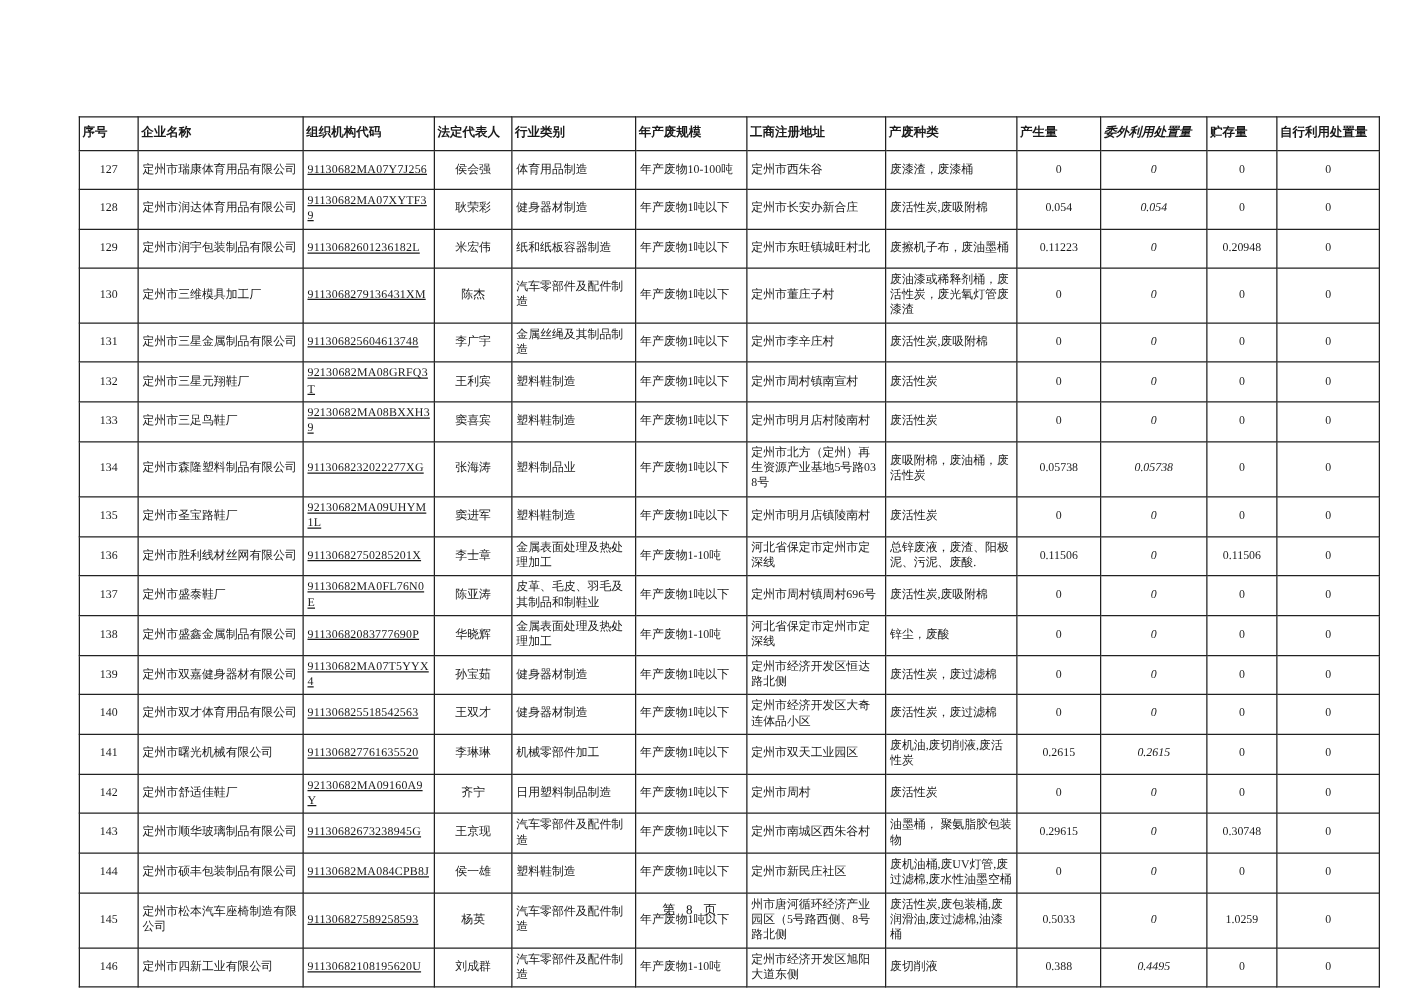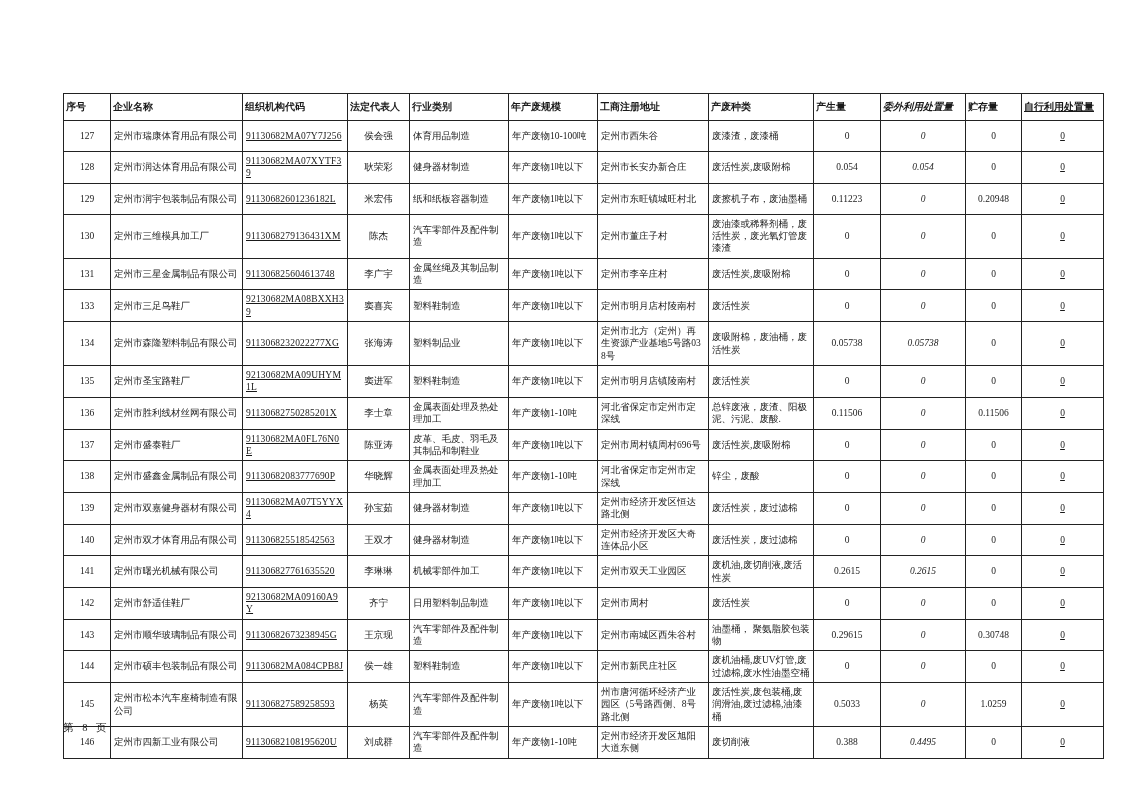--- a/index.html
+++ b/index.html
@@ -57,27 +57,27 @@
   .col-name      { width: 127px; }
   .col-code      { width: 100px; }
   .col-rep       { width: 57px;  }
   .col-industry  { width: 94px;  }
   .col-scale     { width: 84px;  }
   .col-address   { width: 106px; }
   .col-waste     { width: 100px; }
   .col-produced  { width: 62px;  }
   .col-outsourced{ width: 80px; font-style: italic;  }
   .col-stored    { width: 51px;  }
-  .col-self      { width: 77px; text-decoration: underline;  }
+  .col-self      { width: 77px;  }
   .page-footer {
     position: absolute;
     top: 721px;
     left: 63px;
     width: 980px;
-    text-align: left;
+    text-align: center;
     font-size: 10.5px;
     letter-spacing: 3px;
     color: #1a1a1a;
   }
 </style>
 </head>
 <body>
 
 <div class="sheet">
   <table class="report">
@@ -162,20 +162,34 @@
           <td class="cell-industry col-industry">金属丝绳及其制品制造</td>
           <td class="cell-scale col-scale">年产废物1吨以下</td>
           <td class="cell-address col-address">定州市李辛庄村</td>
           <td class="cell-waste col-waste">废活性炭,废吸附棉</td>
           <td class="cell-produced col-produced">0</td>
           <td class="cell-outsourced col-outsourced">0</td>
           <td class="cell-stored col-stored">0</td>
           <td class="cell-self col-self">0</td>
         </tr>
         <tr>
+          <td class="cell-no col-no">132</td>
+          <td class="cell-name col-name">定州市三星元翔鞋厂</td>
+          <td class="cell-code col-code">92130682MA08GRFQ3T</td>
+          <td class="cell-rep col-rep">王利宾</td>
+          <td class="cell-industry col-industry">塑料鞋制造</td>
+          <td class="cell-scale col-scale">年产废物1吨以下</td>
+          <td class="cell-address col-address">定州市周村镇南宣村</td>
+          <td class="cell-waste col-waste">废活性炭</td>
+          <td class="cell-produced col-produced">0</td>
+          <td class="cell-outsourced col-outsourced">0</td>
+          <td class="cell-stored col-stored">0</td>
+          <td class="cell-self col-self">0</td>
+        </tr>
+        <tr>
           <td class="cell-no col-no">133</td>
           <td class="cell-name col-name">定州市三足鸟鞋厂</td>
           <td class="cell-code col-code">92130682MA08BXXH39</td>
           <td class="cell-rep col-rep">窦喜宾</td>
           <td class="cell-industry col-industry">塑料鞋制造</td>
           <td class="cell-scale col-scale">年产废物1吨以下</td>
           <td class="cell-address col-address">定州市明月店村陵南村</td>
           <td class="cell-waste col-waste">废活性炭</td>
           <td class="cell-produced col-produced">0</td>
           <td class="cell-outsourced col-outsourced">0</td>

